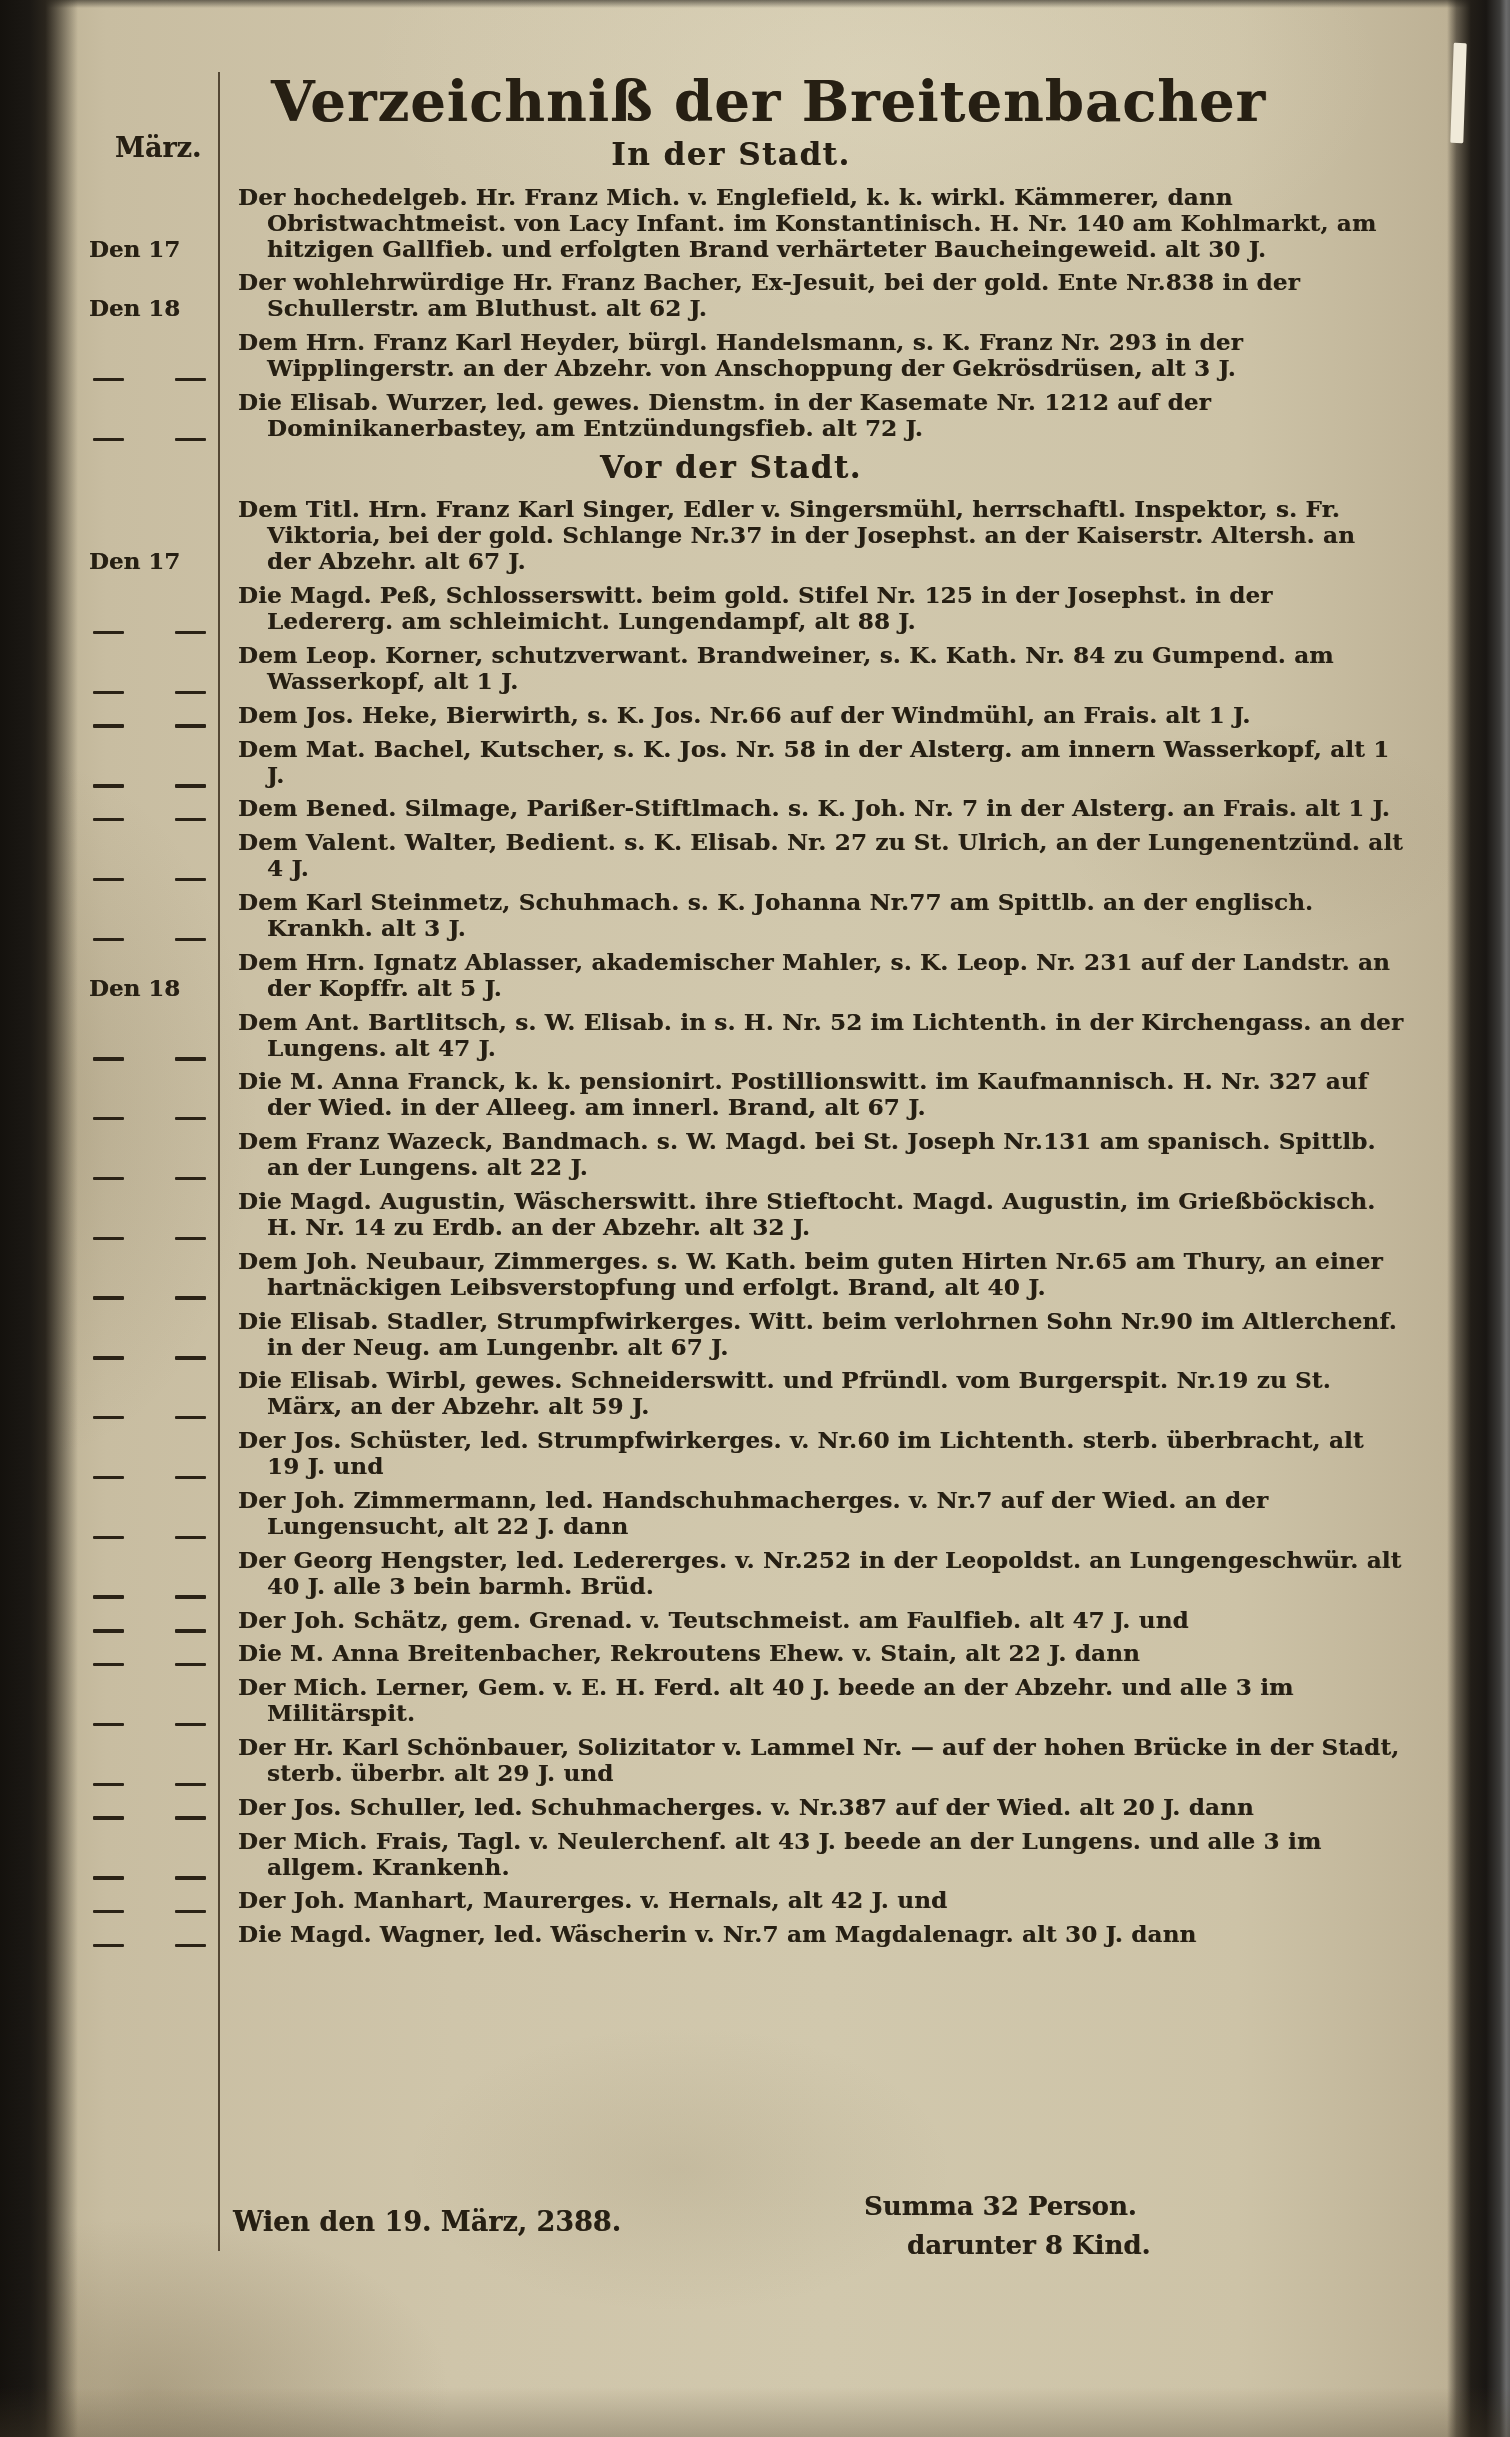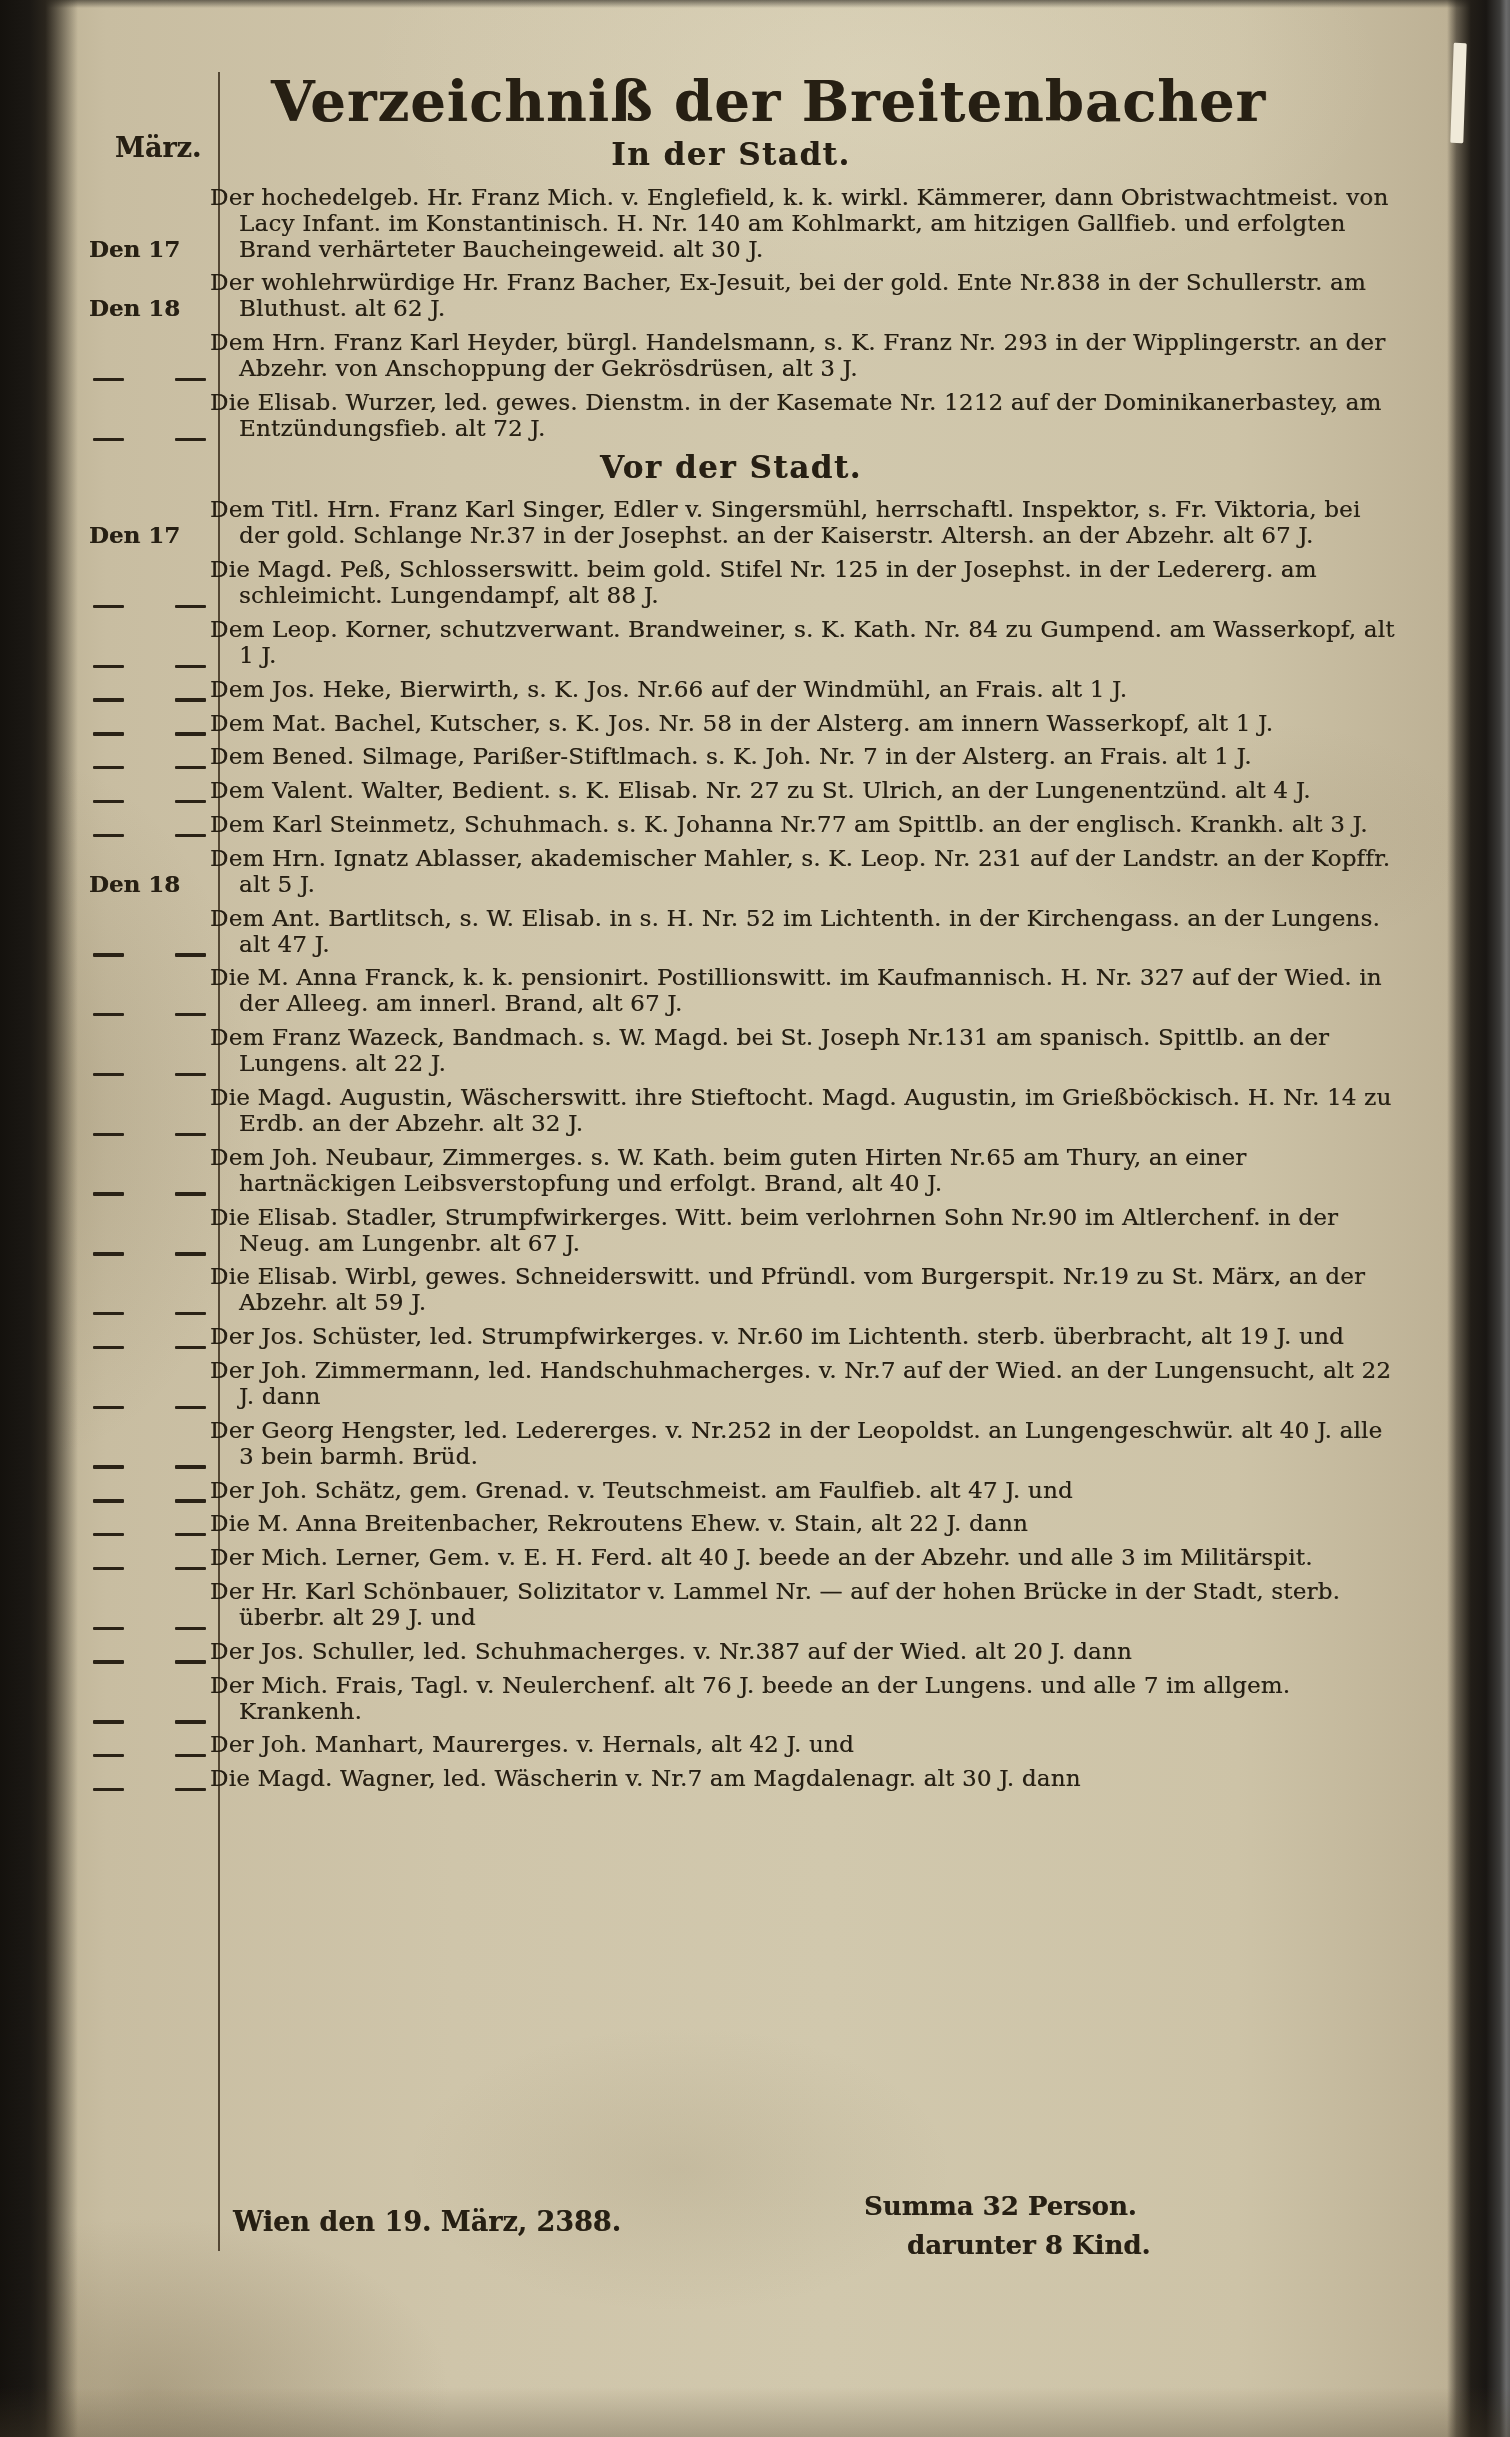--- a/index.html
+++ b/index.html
@@ -90,22 +90,22 @@
   .date-cell.ditto {
     display: flex; justify-content: space-between; align-items: flex-start;
     padding: 0 13px 0 49px;
   }
   .dash {
     width: 31px; height: 3.4px; margin-top: 10.7px;
     background: #2a2216; border-radius: 1px;
   }
   .text-cell {
     flex: 1; box-sizing: border-box;
-    padding-left: 20px; text-indent: -29px;
-    font-size: 23px; font-weight: normal; line-height: 26px;
+    padding-left: 48px; text-indent: -29px;
+    font-size: 23px; font-weight: bold; line-height: 26px;
     letter-spacing: 0.2px;
     overflow-wrap: break-word;
   }
   .footer-place-date {
     position: absolute; left: 233px; top: 2206px;
     font-size: 27px; font-weight: bold; white-space: nowrap;
   }
   .footer-summa {
     position: absolute; left: 864px; top: 2191px;
     font-size: 26px; font-weight: bold; white-space: nowrap;
@@ -318,21 +318,21 @@
           <span class="dash"></span>
           <span class="dash"></span>
         </div>
         <div class="text-cell ink">Der Jos. Schuller, led. Schuhmacherges. v. Nr.387 auf der Wied. alt 20 J. dann</div>
       </div>
       <div class="row">
         <div class="date-cell ink ditto">
           <span class="dash"></span>
           <span class="dash"></span>
         </div>
-        <div class="text-cell ink">Der Mich. Frais, Tagl. v. Neulerchenf. alt 76 J. beede an der Lungens. und alle 7 im allgem. Krankenh.</div>
+        <div class="text-cell ink">Der Mich. Frais, Tagl. v. Neulerchenf. alt 43 J. beede an der Lungens. und alle 3 im allgem. Krankenh.</div>
       </div>
       <div class="row">
         <div class="date-cell ink ditto">
           <span class="dash"></span>
           <span class="dash"></span>
         </div>
         <div class="text-cell ink">Der Joh. Manhart, Maurerges. v. Hernals, alt 42 J. und</div>
       </div>
       <div class="row">
         <div class="date-cell ink ditto">

